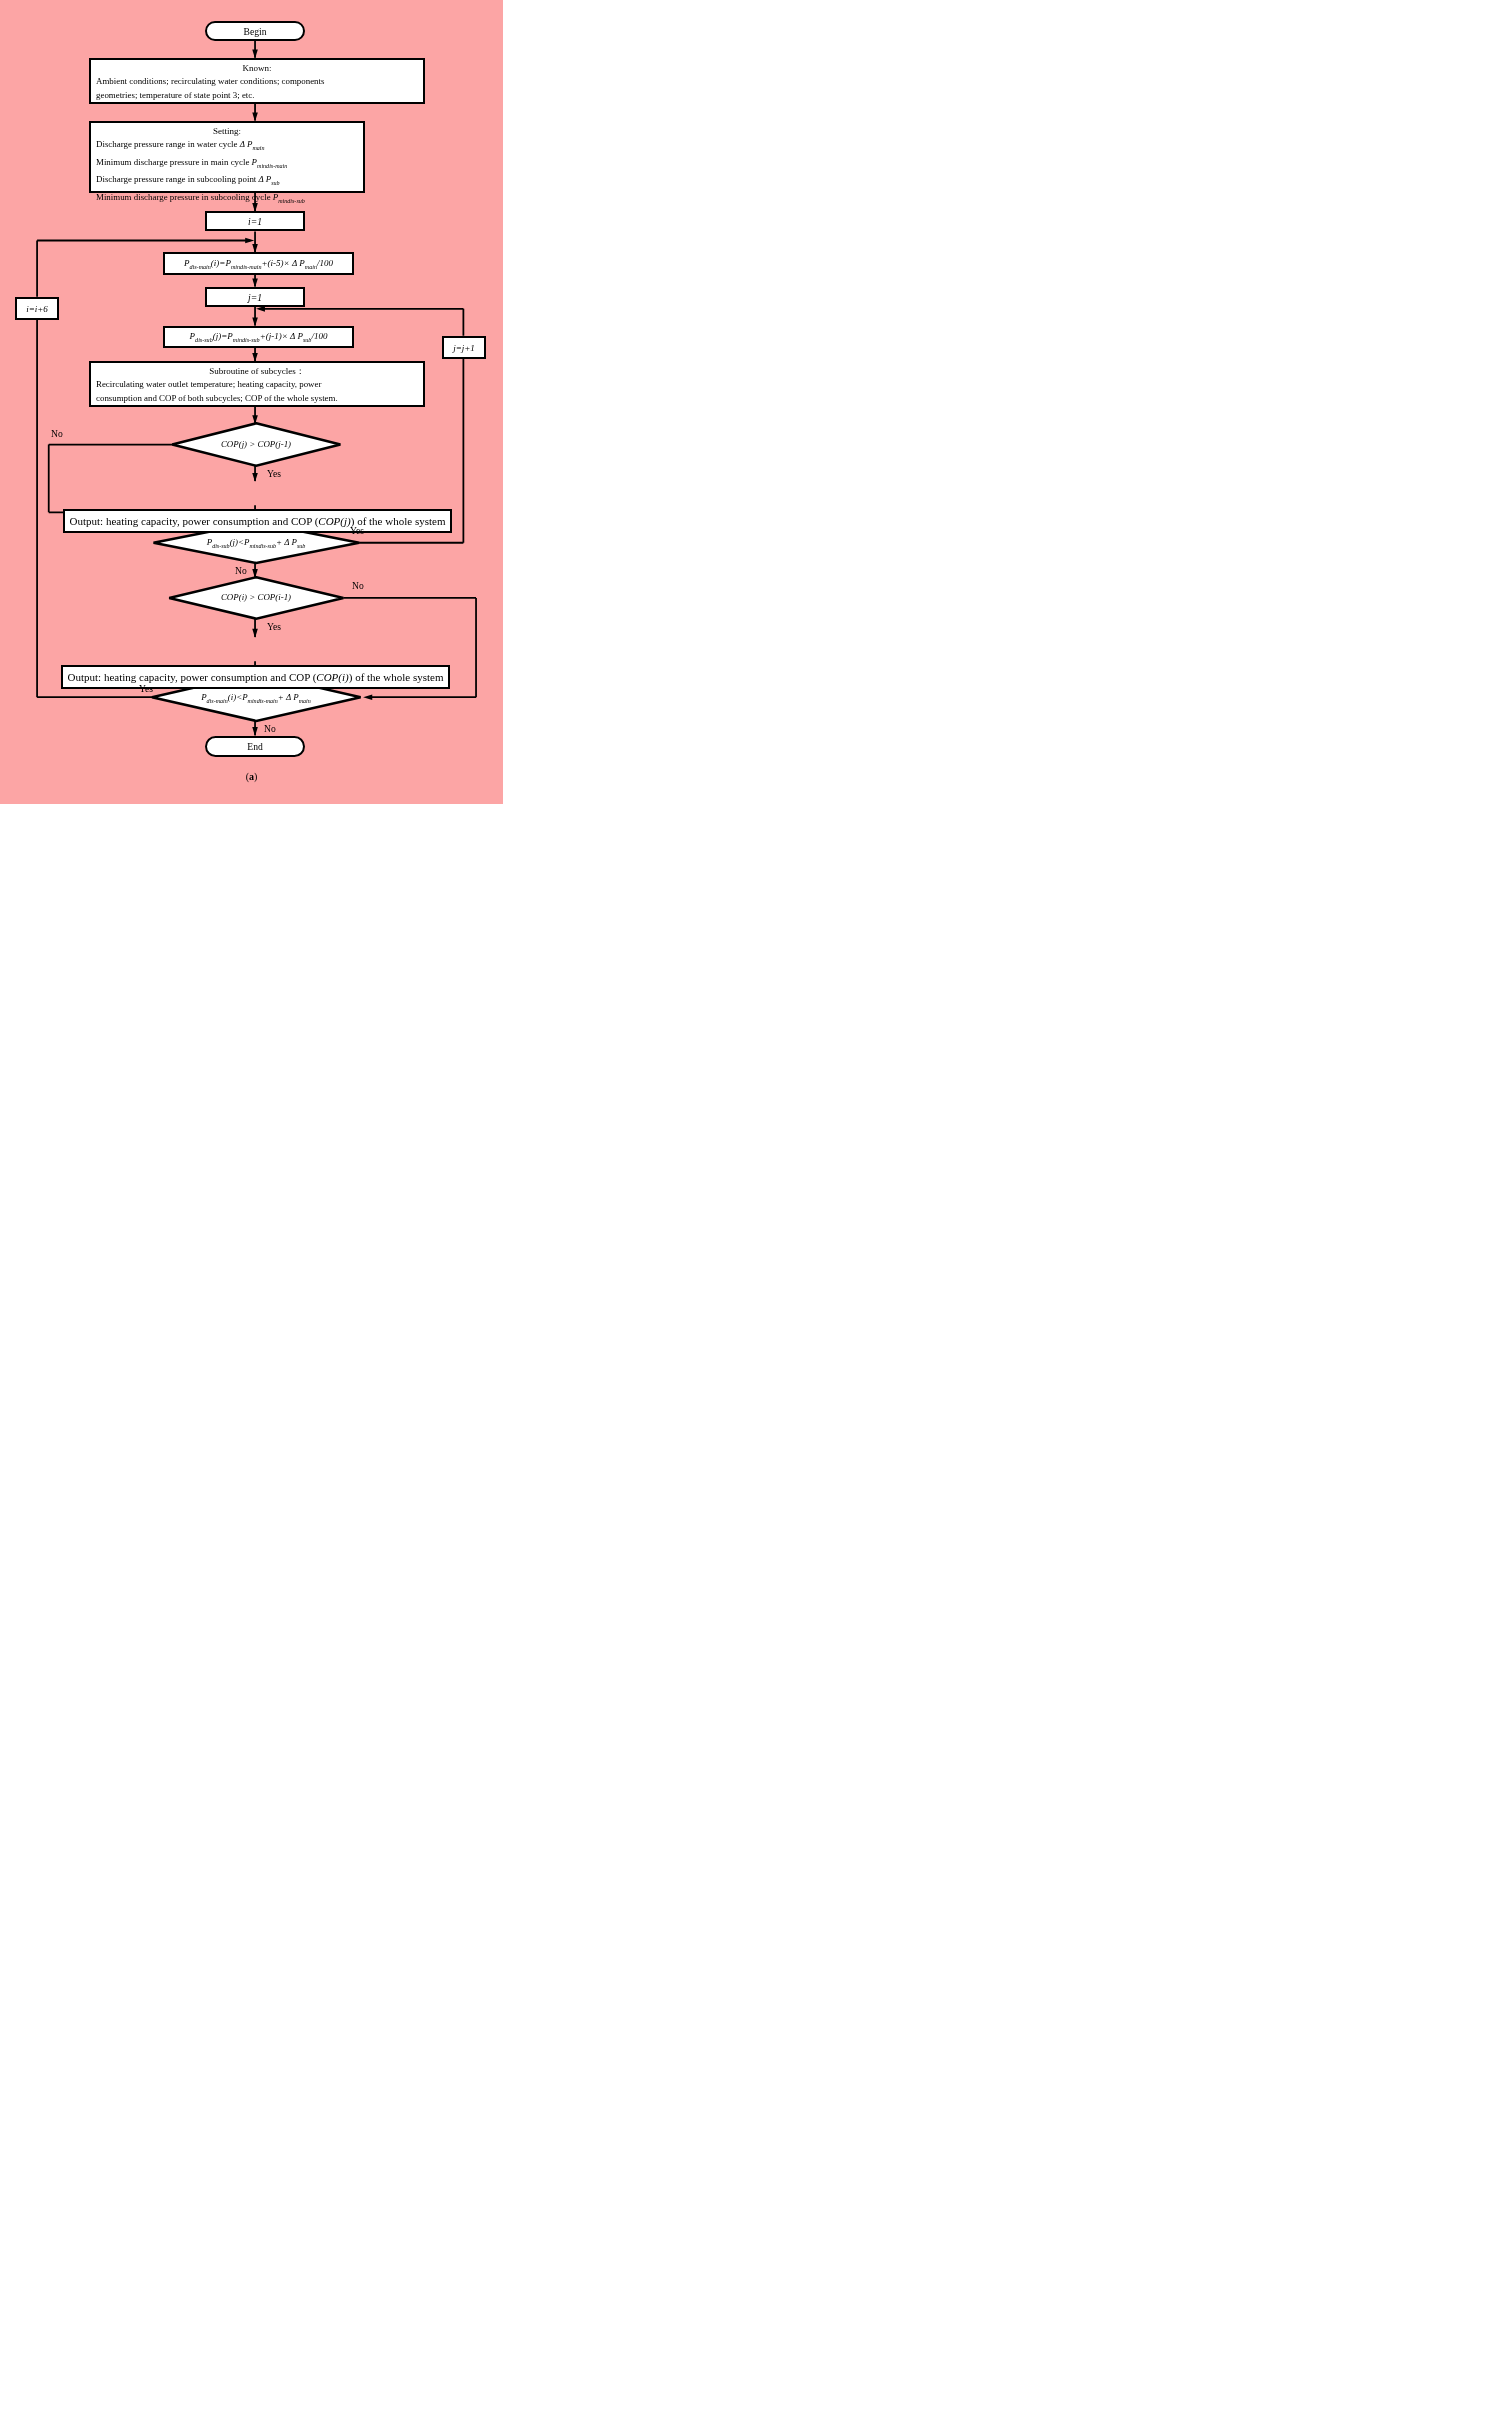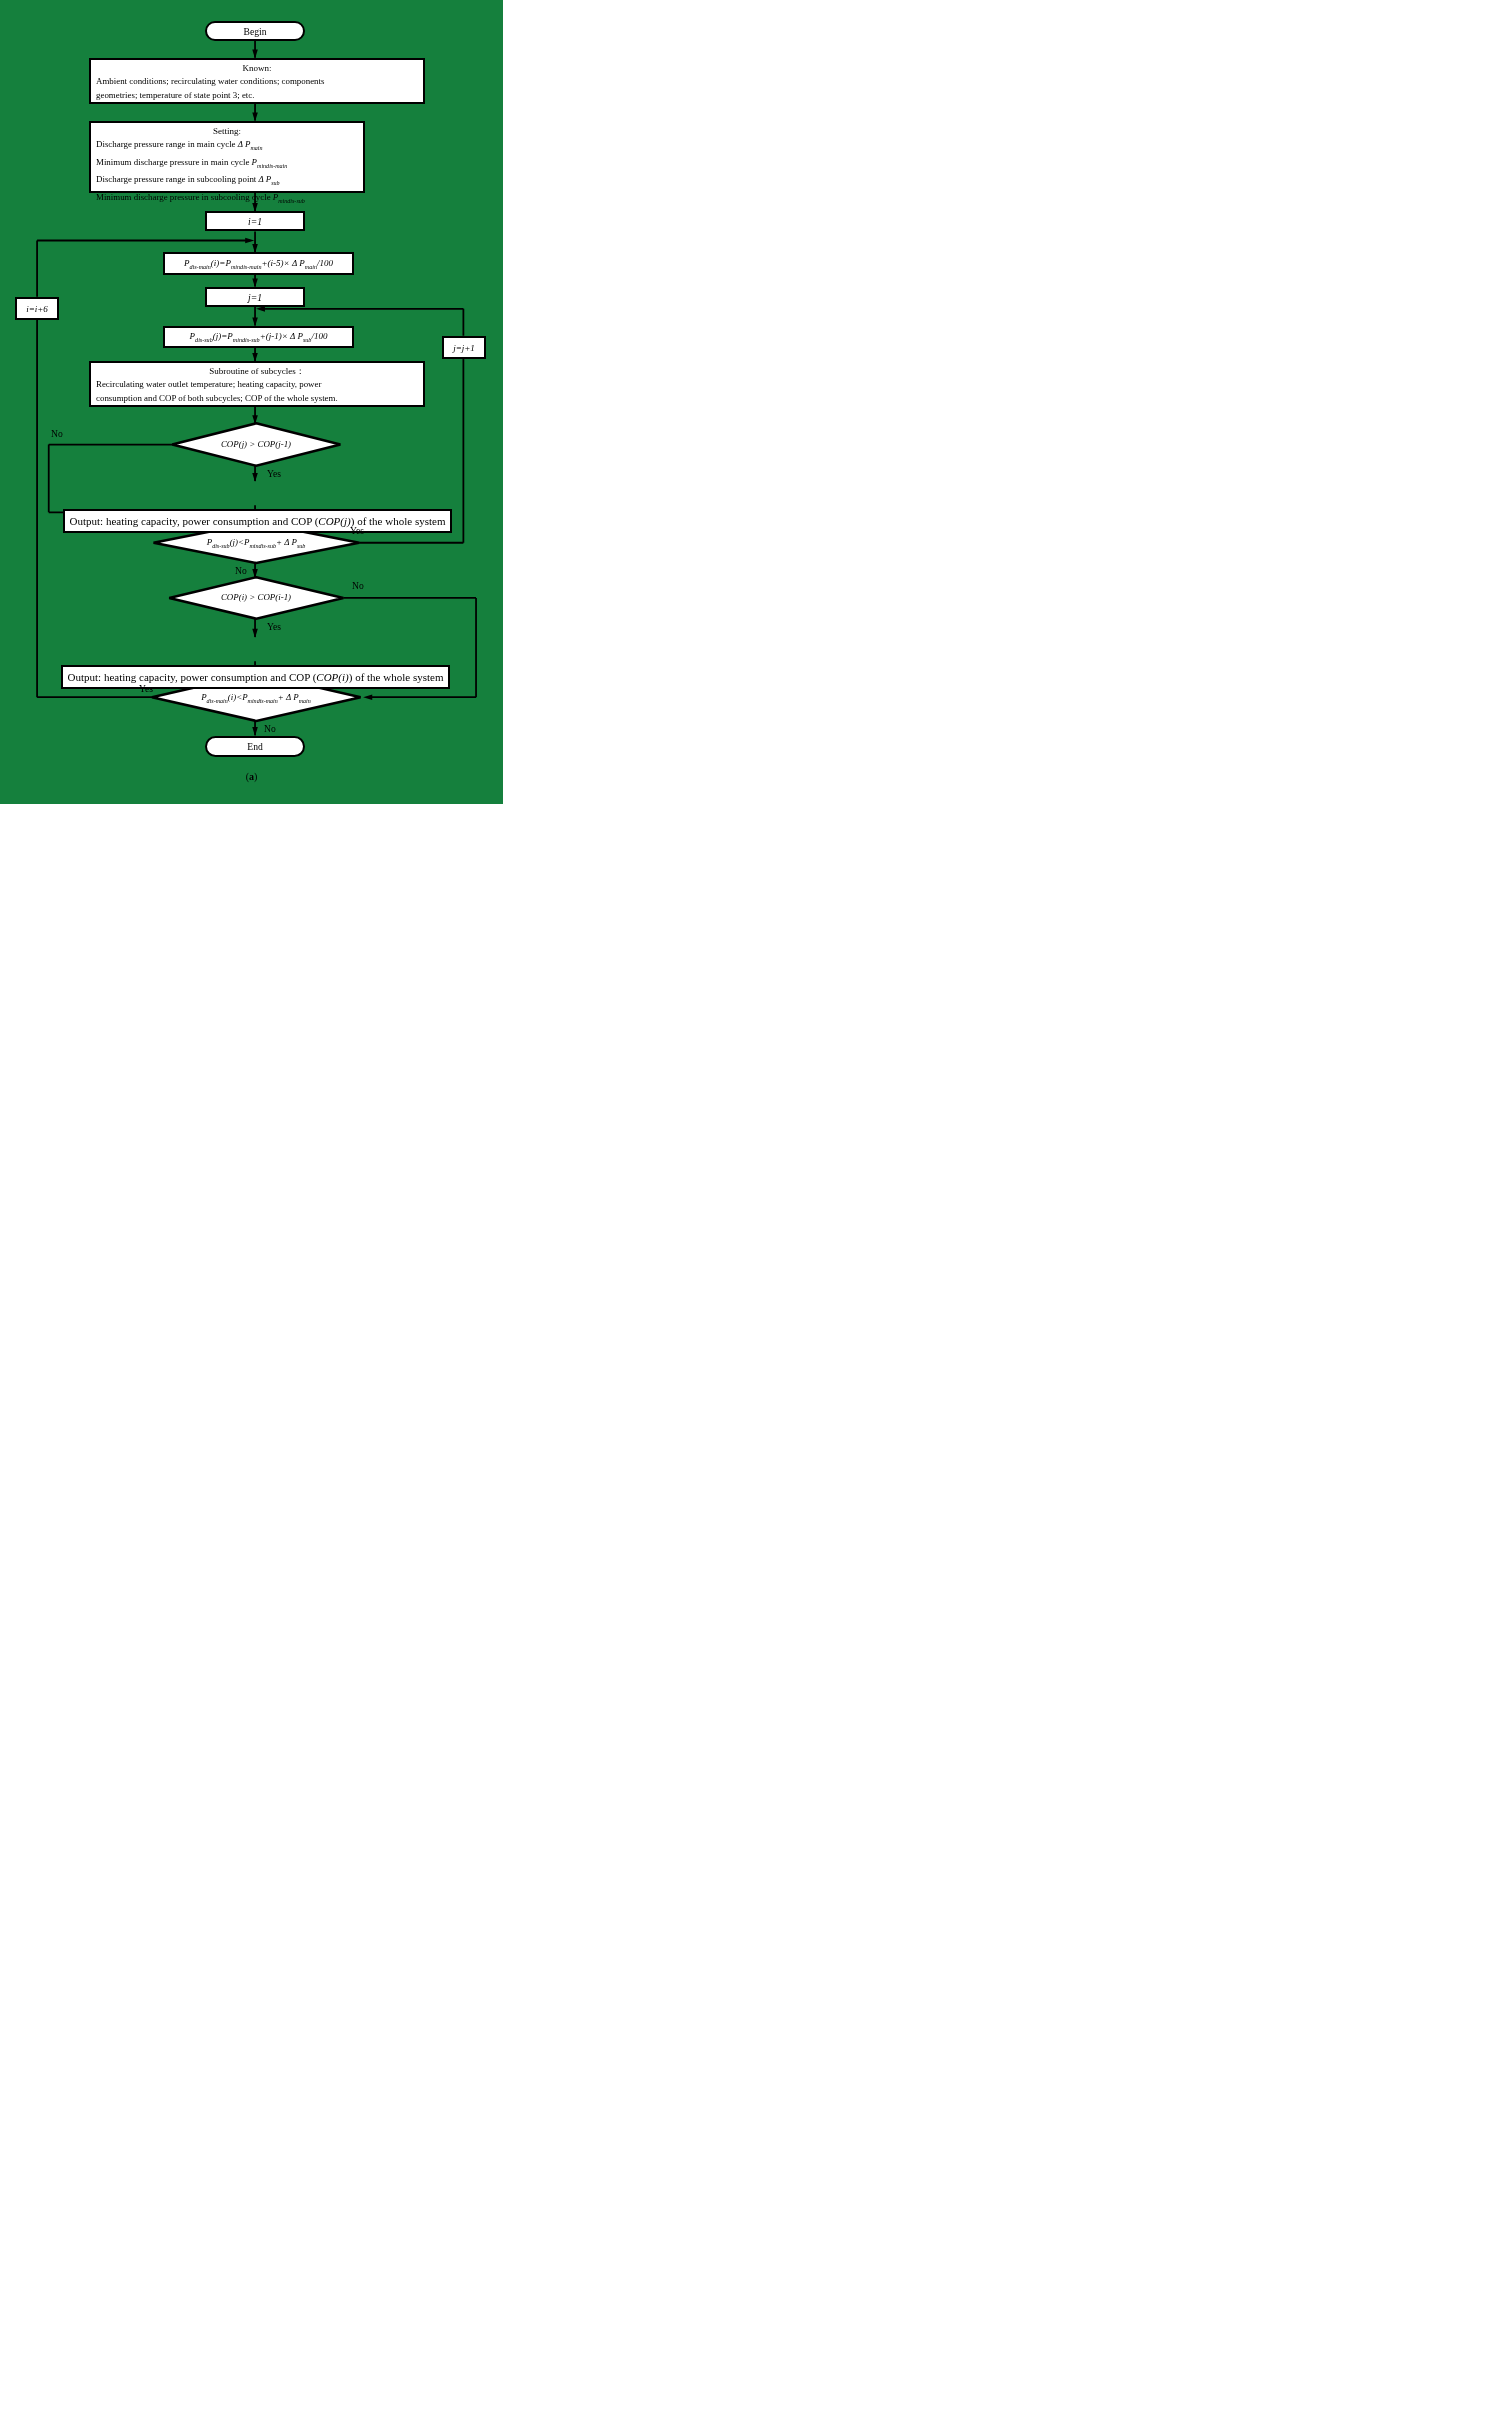--- a/index.html
+++ b/index.html
@@ -1,17 +1,17 @@
 <!DOCTYPE html>
 <html style="font-size:8px"><head>
 <meta charset="utf-8">
 <style>
   html,body{margin:0;padding:0;background:#ffffff;}
   .canvas{
-    position:relative;width:503px;height:804px;background:#15803d;
+    position:relative;width:503px;height:804px;background:#fca5a5;
     font-family:"Liberation Serif","DejaVu Serif",serif;color:#000;
   }
   svg.wires{position:absolute;left:0;top:0;width:503px;height:804px;z-index:1;}
   .node{position:absolute;box-sizing:border-box;background:#fff;border:2px solid #000;z-index:2;
         display:flex;align-items:center;justify-content:center;text-align:center;}
   .capsule{border-radius:10.6px;font-size:9.6px;}
   .bigbox{border-width:2.5px;display:block;padding:1.5px 5px 0 5px;text-align:left;}
   .bigbox .title{text-align:center;font-size:9px;line-height:13.7px;}
   .bigbox .bline{font-size:8.9px;line-height:13.7px;white-space:nowrap;}
   .smallbox{font-size:9.6px;font-style:italic;}
@@ -91,21 +91,21 @@
   </div>
 
   <div class="node bigbox" style="left:89px;top:58px;width:336px;height:46px;">
     <div class="title">Known:</div>
     <div class="bline">Ambient conditions; recirculating water conditions;  components</div>
     <div class="bline">geometries; temperature of state point 3; etc.</div>
   </div>
 
   <div class="node bigbox" style="left:89px;top:121px;width:276px;height:72px;">
     <div class="title">Setting:</div>
-    <div class="bline"><span>Discharge pressure range in main cycle  </span><i>Δ P</i><sub>main</sub></div>
+    <div class="bline"><span>Discharge pressure range in water cycle  </span><i>Δ P</i><sub>main</sub></div>
     <div class="bline"><span>Minimum discharge pressure in main cycle </span><i>P</i><sub>mindis-main</sub></div>
     <div class="bline"><span>Discharge pressure range in subcooling point  </span><i>Δ P</i><sub>sub</sub></div>
     <div class="bline"><span>Minimum discharge pressure in subcooling cycle </span><i>P</i><sub>mindis-sub</sub></div>
   </div>
 
   <div class="node smallbox" style="left:205px;top:211px;width:100px;height:20px;">
     <span>i=1</span>
   </div>
 
   <div class="node formula" style="left:163px;top:252px;width:191px;height:23px;">

